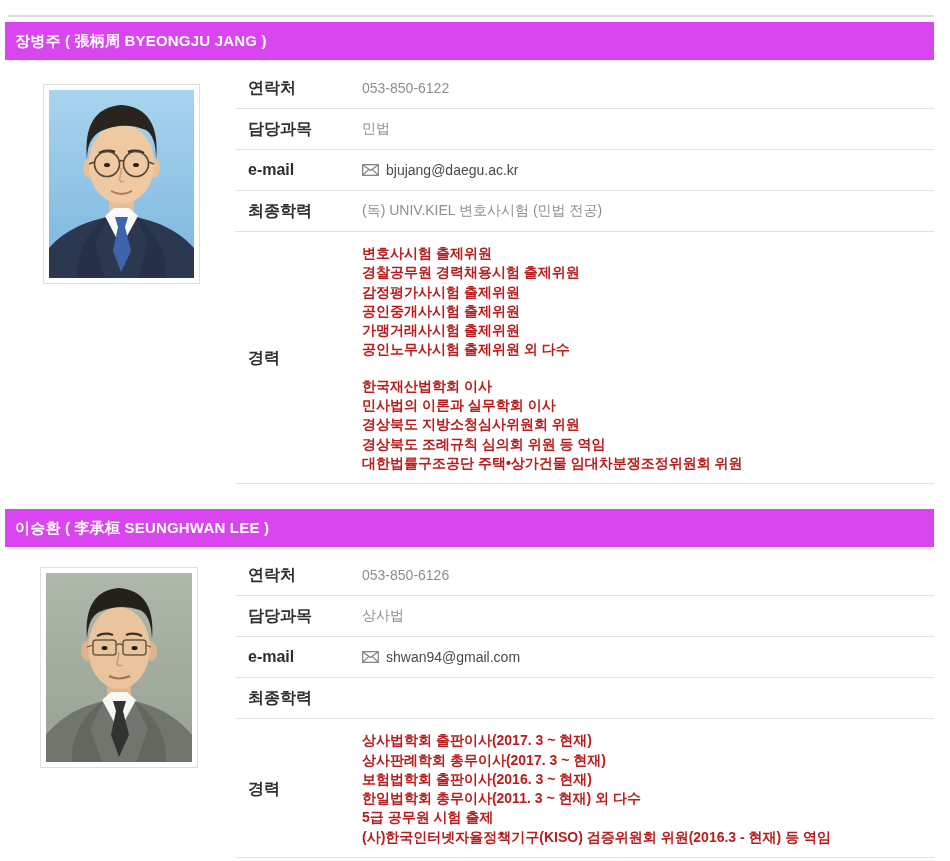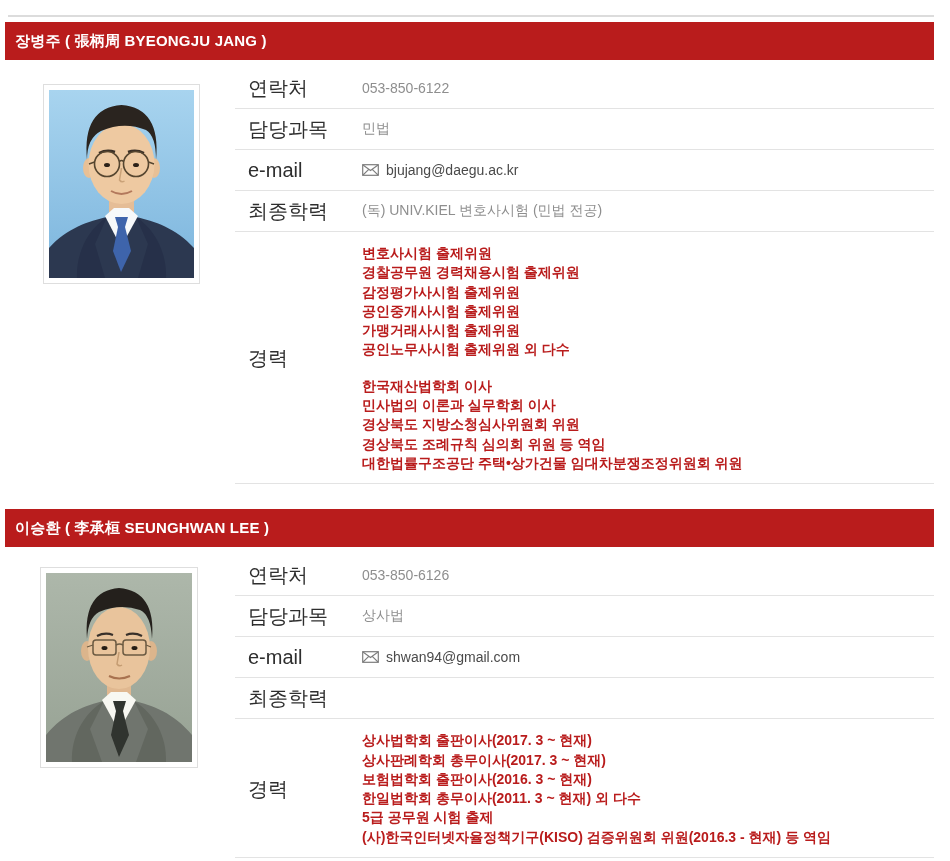--- a/index.html
+++ b/index.html
@@ -12,21 +12,21 @@
   .page { width: 950px; }
 
   .topline {
     height: 2px;
     background: #dcdcdc;
     margin: 15px 16px 0 8px;
   }
 
   .section-bar {
     height: 38px;
-    background: #b91c1c;
+    background: #d946ef;
     color: #ffffff;
     display: flex;
     align-items: center;
     padding-left: 10px;
     margin: 0 16px 0 5px;
     font-size: 15px;
     font-weight: bold;
     letter-spacing: 0.2px;
   }
   .section-bar.first { margin-top: 5px; }
@@ -53,22 +53,22 @@
 
   .field-row {
     display: flex;
     align-items: center;
     height: 41px;
     border-bottom: 1px solid #e3e3e3;
   }
   .field-label {
     flex: 0 0 127px;
     padding-left: 13px;
-    font-size: 20px;
-    font-weight: normal;
+    font-size: 16px;
+    font-weight: bold;
     color: #2e2e2e;
   }
   .field-value {
     font-size: 14px;
     color: #8e8e8e;
   }
   .email-value {
     display: flex;
     align-items: center;
     gap: 7px;

